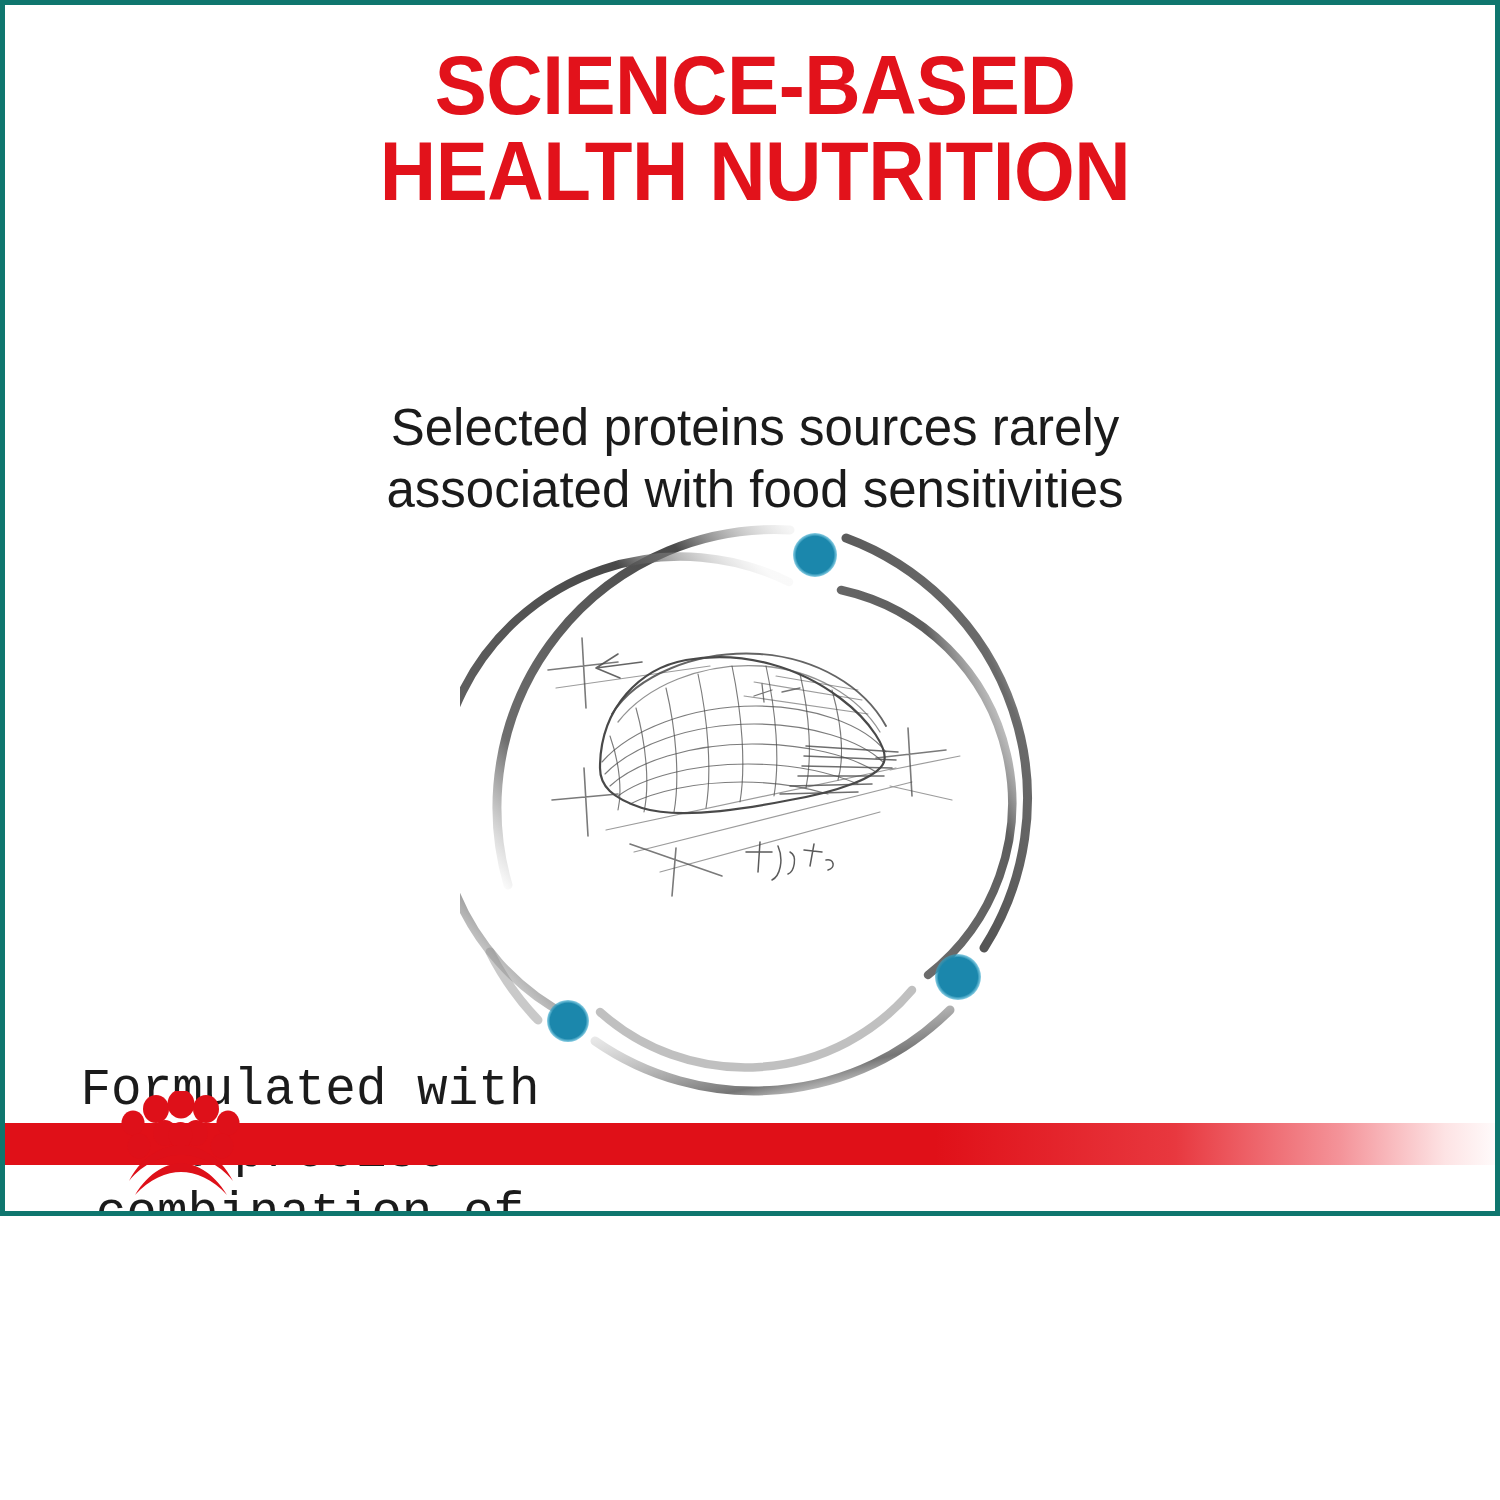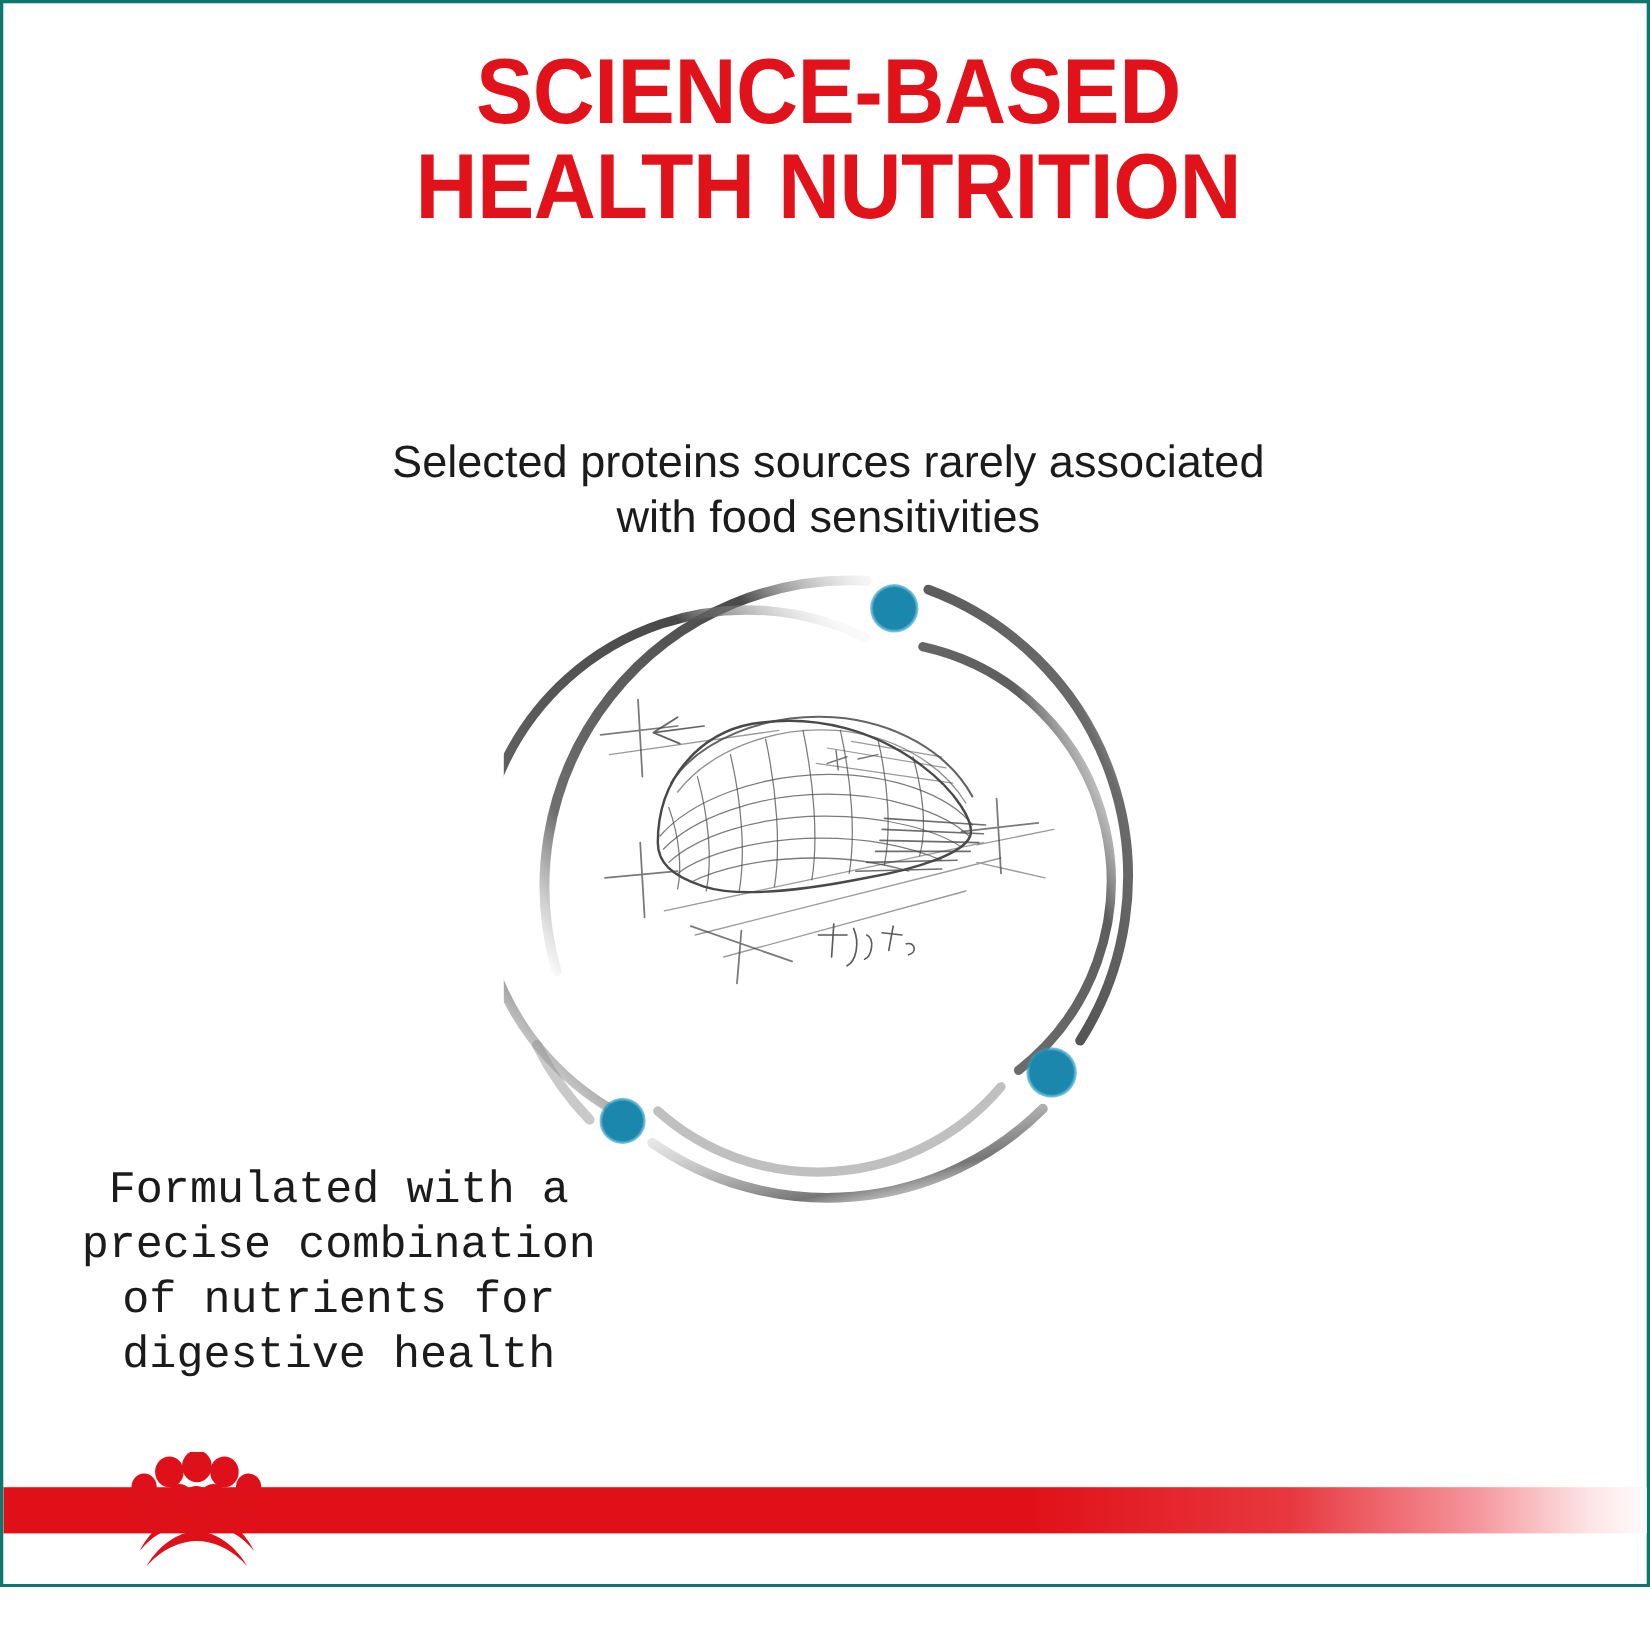--- a/index.html
+++ b/index.html
@@ -3,25 +3,25 @@
 <meta charset="utf-8">
 <style>
   html, body {
     margin: 0;
     padding: 0;
     background: #ffffff;
   }
   .canvas {
     position: relative;
     width: 1500px;
-    height: 1443px;
+    height: 1216px;
     background: #ffffff;
     overflow: hidden;
     font-family: "Liberation Sans", "DejaVu Sans", sans-serif;
-    border: 3px solid #0f766e;
+    border: 5px solid #0f766e;
     box-sizing: border-box;
   }
 
   
   .headline {
     position: absolute;
     top: 38px;
     left: 0;
     width: 1500px;
     text-align: center;
@@ -32,21 +32,21 @@
     letter-spacing: -0.5px;
     transform: scaleX(0.93);
     transform-origin: center top;
   }
   .headline .ln { display: block; white-space: nowrap; }
 
   
   .feat {
     position: absolute;
     color: #1b1b1b;
-    font-size: 41px;
+    font-size: 51px;
     line-height: 1.22;
     font-weight: 400;
     text-align: center;
   }
   .feat-top {
     top: 392px;
     left: 330px;
     width: 840px;
   }
   .feat-left {

